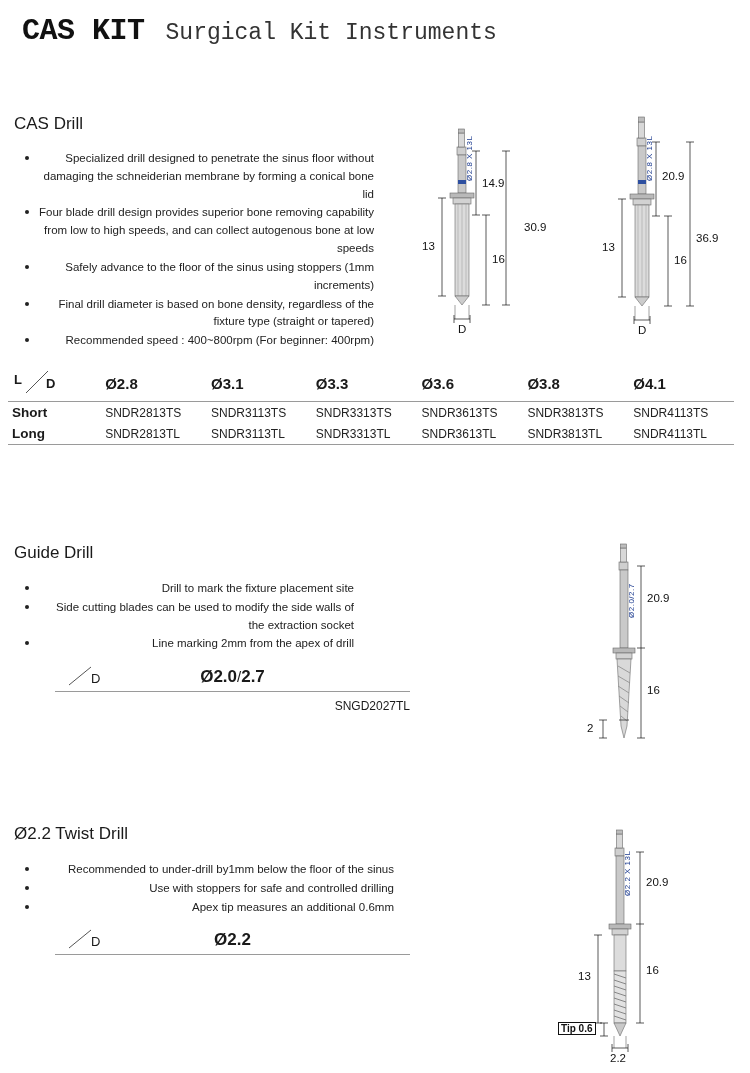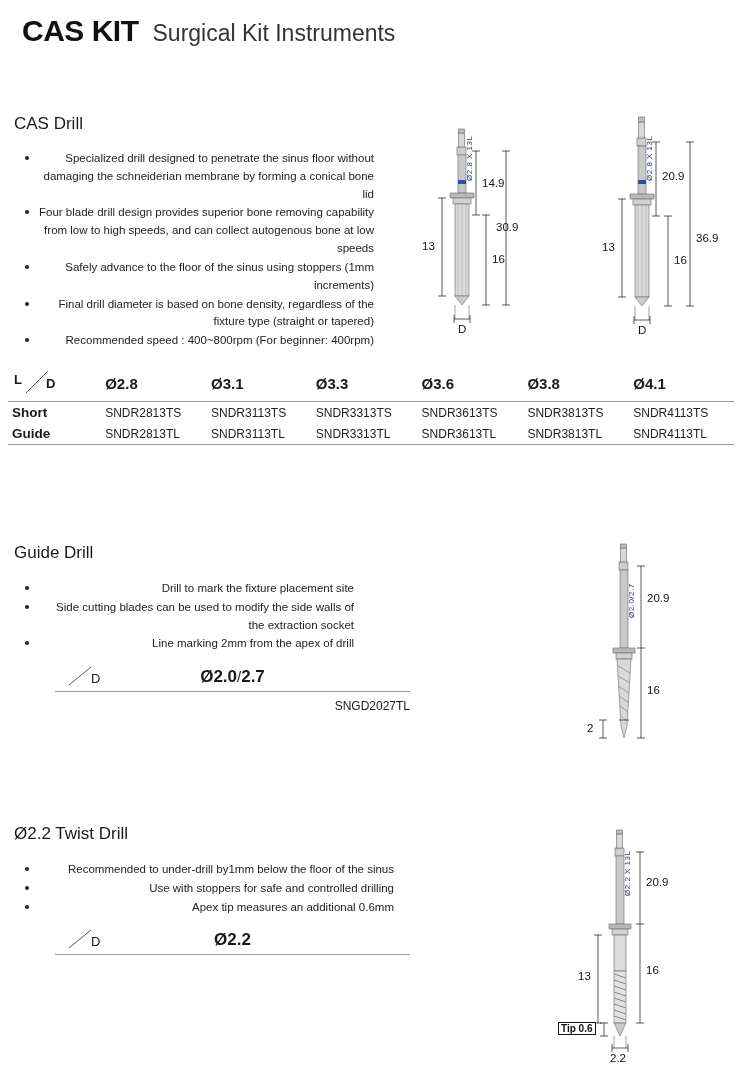--- a/index.html
+++ b/index.html
@@ -13,21 +13,22 @@
     position: relative;
     overflow: hidden;
   }
 
   
   .page-header {
     position: absolute;
     top: 14px; left: 22px;
     display: flex;
     align-items: baseline;
-    gap: 14px;
+    gap: 21px;
+    font-family: Liberation Mono, monospace;
   }
   .brand-title {
     font-size: 30px;
     font-weight: bold;
     letter-spacing: -0.5px;
     color: #111;
   }
   .brand-subtitle {
     font-size: 23px;
     font-weight: normal;
@@ -229,21 +230,21 @@
     <line x1="18" y1="171" x2="26" y2="171" stroke="#111" stroke-width="0.7"></line>
 
     <line x1="34" y1="194" x2="50" y2="194" stroke="#111" stroke-width="0.7"></line>
     <line x1="34" y1="190" x2="34" y2="198" stroke="#111" stroke-width="0.7"></line>
     <line x1="50" y1="190" x2="50" y2="198" stroke="#111" stroke-width="0.7"></line>
     <line x1="35" y1="180" x2="35" y2="194" stroke="#111" stroke-width="0.4"></line>
     <line x1="49" y1="180" x2="49" y2="194" stroke="#111" stroke-width="0.4"></line>
   </svg>
   <div class="vlabel" style="left:45px; top:56px;">Ø2.8 X 13L</div>
   <div class="dim-label" style="left:62px; top:52px;">14.9</div>
-  <div class="dim-label" style="left:76px; top:96px;">30.9</div>
+  <div class="dim-label" style="left:104px; top:96px;">30.9</div>
   <div class="dim-label" style="left:72px; top:128px;">16</div>
   <div class="dim-label" style="left:2px; top:115px;">13</div>
   <div class="dim-label" style="left:38px; top:198px;">D</div>
 </div>
 
 <div class="figure" style="top:108px; left:600px; width:130px; height:235px;">
   <svg width="130" height="235" viewBox="0 0 130 235">
     <rect x="37" y="30" width="9" height="8" fill="#cfcfcf" stroke="#6a6a6a" stroke-width="0.6"></rect>
     <rect x="38.5" y="14" width="6" height="16" fill="#d8d8d8" stroke="#6a6a6a" stroke-width="0.6"></rect>
     <rect x="38.5" y="9" width="6" height="5" fill="#bdbdbd" stroke="#6a6a6a" stroke-width="0.6"></rect>
@@ -309,21 +310,21 @@
   <tr>
     <td class="rowlabel">Short</td>
     <td class="code">SNDR2813TS</td>
     <td class="code">SNDR3113TS</td>
     <td class="code">SNDR3313TS</td>
     <td class="code">SNDR3613TS</td>
     <td class="code">SNDR3813TS</td>
     <td class="code">SNDR4113TS</td>
   </tr>
   <tr class="rule-bottom">
-    <td class="rowlabel">Guide</td>
+    <td class="rowlabel">Long</td>
     <td class="code">SNDR2813TL</td>
     <td class="code">SNDR3113TL</td>
     <td class="code">SNDR3313TL</td>
     <td class="code">SNDR3613TL</td>
     <td class="code">SNDR3813TL</td>
     <td class="code">SNDR4113TL</td>
   </tr>
 </tbody>
   </table>
 

